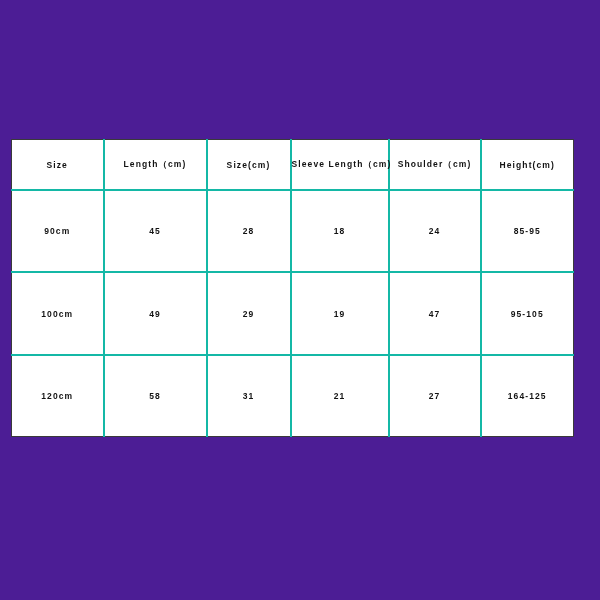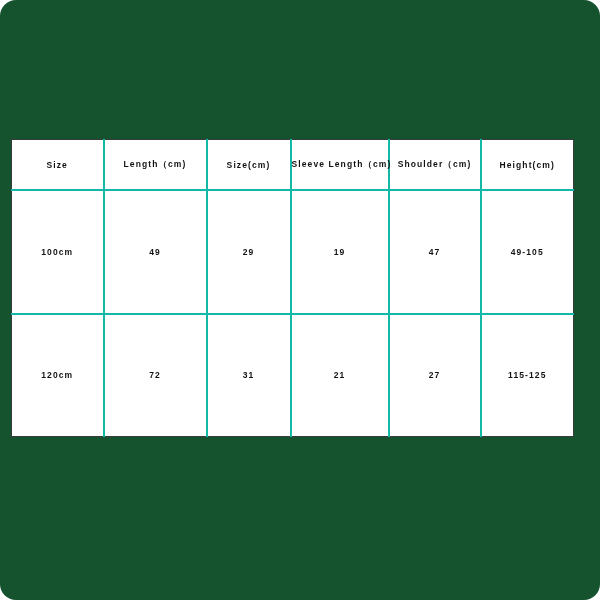--- a/index.html
+++ b/index.html
@@ -11,22 +11,21 @@
     height: 600px;
     background: #ffffff;
     font-family: "Liberation Sans", sans-serif;
     overflow: hidden;
   }
 
   #page {
     position: relative;
     width: 600px;
     height: 600px;
-    background: #14532d;
-    border-radius: 16px;
+    background: #4c1d95;
   }
 
   
   #size-chart {
     position: absolute;
     left: 11px;
     top: 139px;
     width: 562px;
     height: 298px;
     border-collapse: collapse;
@@ -109,31 +108,39 @@
         <th class="hdr-cell">Length（cm)</th>
         <th class="hdr-cell">Size(cm)</th>
         <th class="hdr-cell">Sleeve Length（cm)</th>
         <th class="hdr-cell">Shoulder（cm)</th>
         <th class="hdr-cell">Height(cm)</th>
       </tr>
     </thead>
 
     <tbody>
       <tr>
+        <td class="data-cell">90cm</td>
+        <td class="data-cell">45</td>
+        <td class="data-cell">28</td>
+        <td class="data-cell">18</td>
+        <td class="data-cell">24</td>
+        <td class="data-cell">85-95</td>
+      </tr>
+      <tr>
         <td class="data-cell">100cm</td>
         <td class="data-cell">49</td>
         <td class="data-cell">29</td>
         <td class="data-cell">19</td>
         <td class="data-cell">47</td>
-        <td class="data-cell">49-105</td>
+        <td class="data-cell">95-105</td>
       </tr>
       <tr>
         <td class="data-cell">120cm</td>
-        <td class="data-cell">72</td>
+        <td class="data-cell">58</td>
         <td class="data-cell">31</td>
         <td class="data-cell">21</td>
         <td class="data-cell">27</td>
-        <td class="data-cell">115-125</td>
+        <td class="data-cell">164-125</td>
       </tr>
     </tbody>
   </table>
 
 </div>
 
 </body></html>

